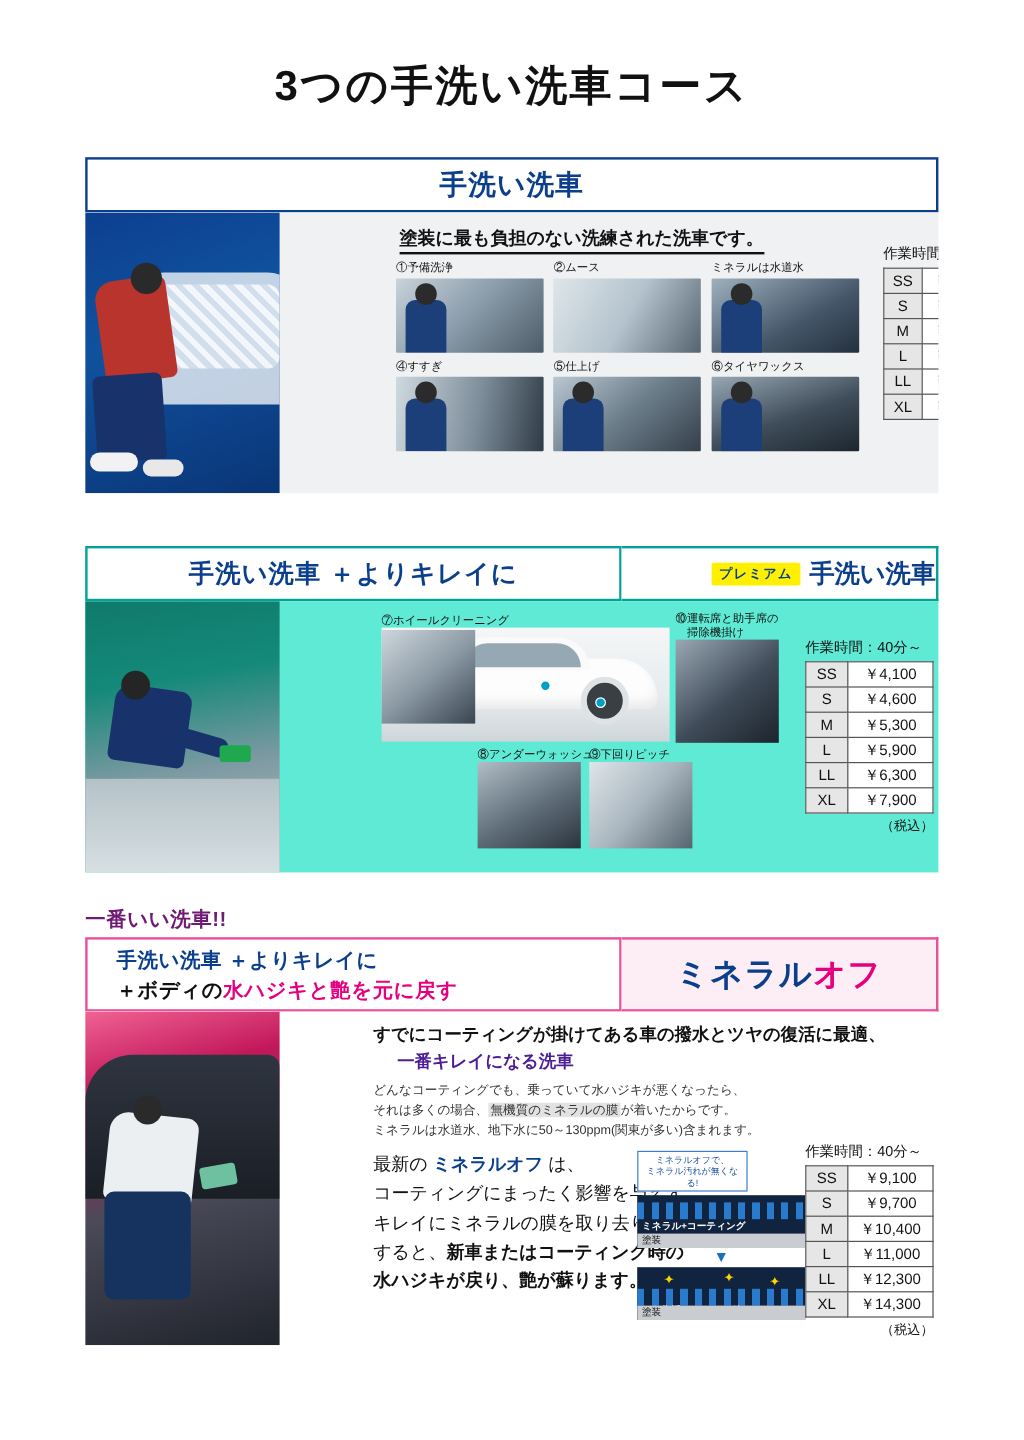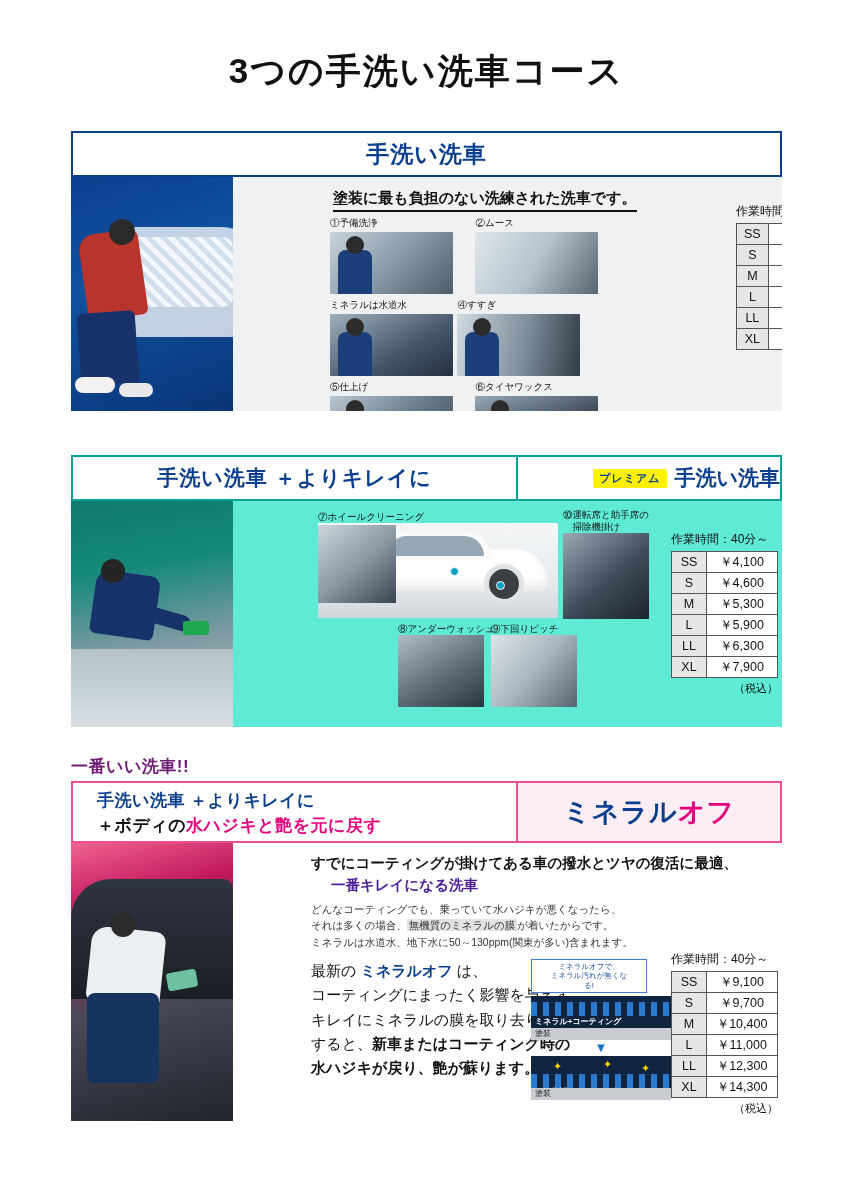--- a/index.html
+++ b/index.html
@@ -129,21 +129,21 @@
     padding-bottom: 2px;
   }
   .steps-grid {
     position: absolute;
     top: 40px; left: 97px;
     width: 390px;
   }
   .step {
     display: inline-block;
     width: 123px;
-    margin-right: 18px;
+    margin-right: 4px;
     vertical-align: top;
     margin-bottom: 5px;
   }
   .step:nth-child(3n) { margin-right: 0; }
   .step-label {
     font-size: 9.5px;
     color: #111;
     margin-bottom: 2px;
     white-space: nowrap;
   }
@@ -469,21 +469,21 @@
     position: absolute;
     left: 298px; top: 116px;
     width: 140px;
   }
   .dg-note {
     background: #ffffff;
     border: 1px solid #3f7fd0;
     color: #1b4f9c;
     font-size: 7.5px;
     line-height: 1.25;
-    padding: 2px 15px;
+    padding: 2px 3px;
     text-align: center;
     width: 84px;
     margin-bottom: 3px;
   }
   .dg-panel {
     width: 140px; height: 44px;
     background: #10233f;
     position: relative;
     overflow: hidden;
     margin-bottom: 2px;

